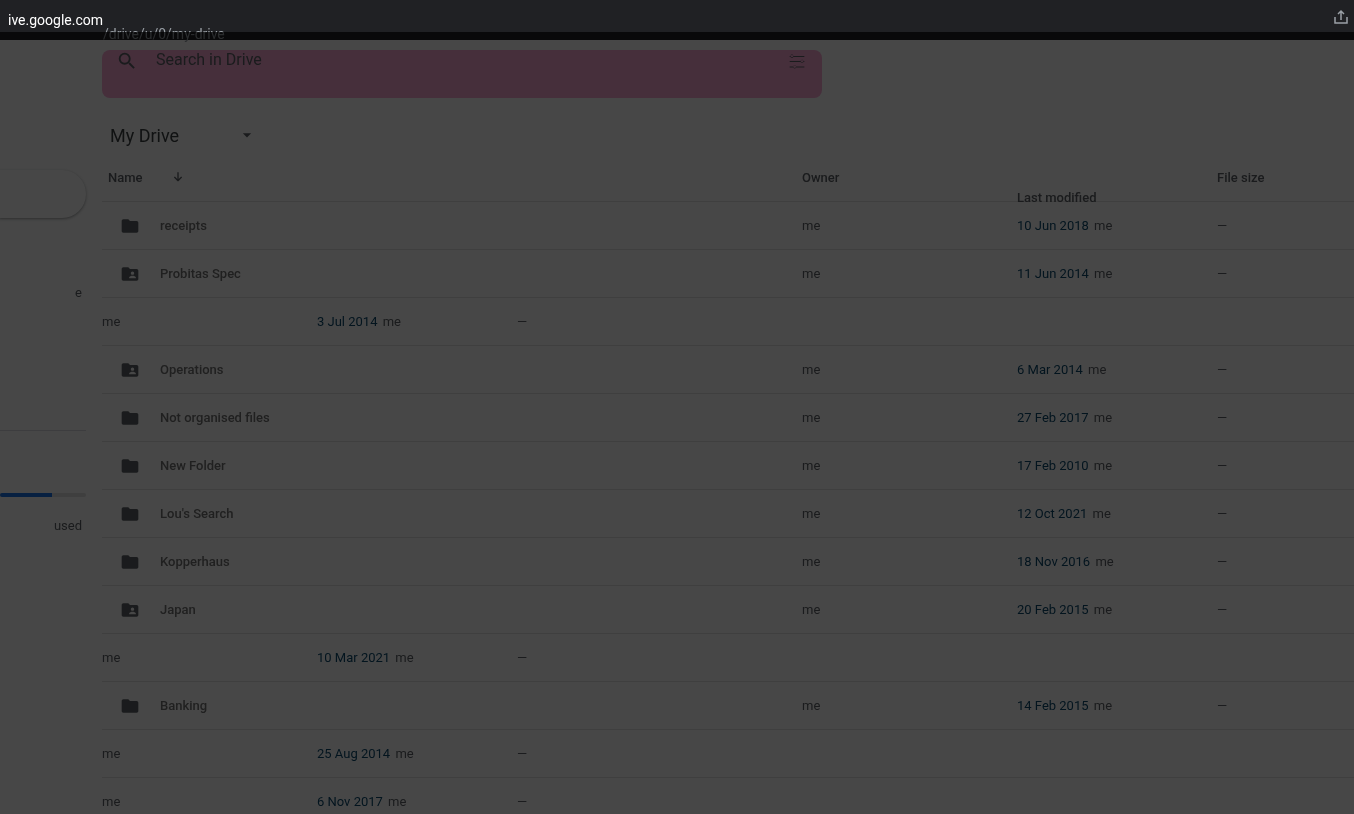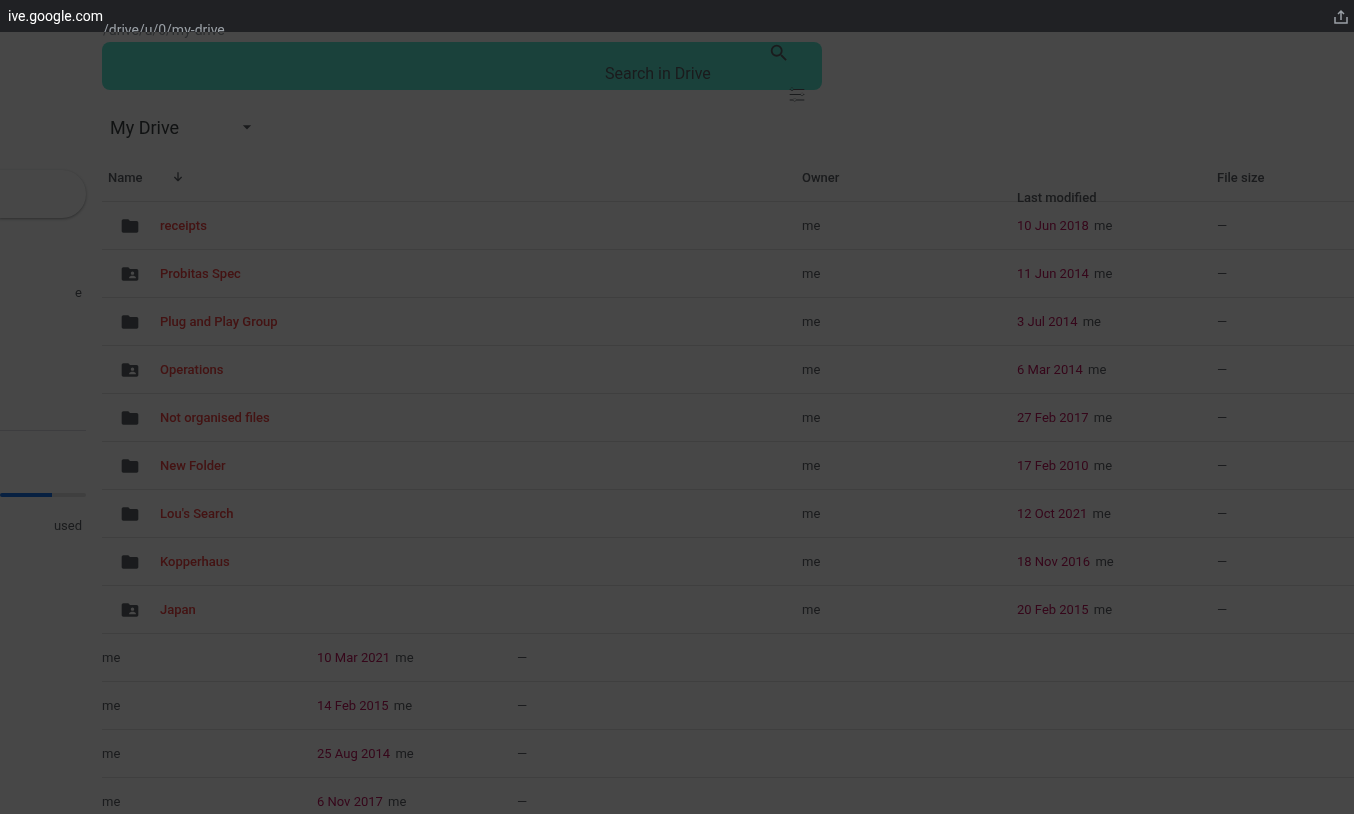--- a/index.html
+++ b/index.html
@@ -1,27 +1,27 @@
 <!DOCTYPE html>
 <html><head>
 <meta charset="utf-8">
 <style>
 * { margin: 0; padding: 0; box-sizing: border-box; font-family: 'Roboto', Arial, sans-serif; }
 body { background: #fff; overflow: hidden; width: 1354px; height: 814px; position: relative; }
 
 
-.browser-bar { height: 32px; background: #202124; display: flex; align-items: center; padding: 0 8px; }
+.browser-bar { height: 40px; background: #202124; display: flex; align-items: center; padding: 0 8px; }
 .url-box { display: flex; align-items: center; color: #e8eaed; font-size: 14px; }
 .url-dim { color: #9aa0a6; margin-top: 28px; }
 .url-bright { color: #fff; }
 .browser-share { position: absolute; right: 4px; top: 8px; color: #9aa0a6; }
 
 
 .header { height: 68px; display: flex; align-items: center; padding-left: 102px; background: #fff; }
-.search-box { width: 720px; height: 48px; background: #5eead4; border-radius: 8px; display: flex; align-items: flex-end; padding: 0 14px; flex-direction: column; }
+.search-box { width: 720px; height: 48px; background: #f9a8d4; border-radius: 8px; display: flex; align-items: flex-start; padding: 0 14px; }
 .search-icon { color: #5f6368; margin-right: 18px; }
 .search-input { flex: 1; border: none; background: transparent; font-size: 16px; color: #5f6368; outline: none; }
 .search-input::placeholder { color: #5f6368; }
 .tune-icon { color: #5f6368; }
 
 
 .breadcrumb-row { height: 54px; display: flex; align-items: center; padding-left: 110px; }
 .breadcrumb-btn { display: flex; align-items: center; color: #3c4043; font-size: 18px; cursor: pointer; gap: 48px; }
 .breadcrumb-btn .drop-icon { margin-left: 10px; color: #5f6368; }
 
@@ -39,24 +39,24 @@
 .col-name { flex: 0 0 700px; padding-left: 6px; display: flex; align-items: center; gap: 17px; }
 .sort-arrow { margin-left: 10px; color: #5f6368; }
 .col-owner { flex: 0 0 215px; }
 .col-modified { flex: 0 0 200px; margin-top: 40px; }
 .col-size { flex: 1; }
 
 .table-body { position: absolute; top: 48px; left: 0; right: 0; bottom: 0; overflow-y: auto; }
 .row { height: 48px; display: flex; align-items: center; border-bottom: 1px solid #e0e0e0; color: #3c4043; font-size: 13px; }
 .row .cell-name { flex: 0 0 700px; display: flex; align-items: center; padding-left: 18px; }
 .row .folder-icon { width: 20px; height: 20px; color: #5f6368; margin-right: 20px; flex-shrink: 0; }
-.row .fname { font-weight: 500; color: #ef4444; }
+.row .fname { font-weight: 500; color: #737373; }
 .row .cell-owner { flex: 0 0 215px; color: #5f6368; }
 .row .cell-modified { flex: 0 0 200px; color: #5f6368; }
-.row .mod-date { color: #be185d; }
+.row .mod-date { color: #0c4a6e; }
 .row .mod-by { color: #5f6368; margin-left: 2px; }
 .row .cell-size { flex: 1; color: #5f6368; }
 
 
 .dimmer { position: absolute; inset: 32px 0 0 0; background: rgba(0,0,0,0.72); pointer-events: none; }
 
 svg { display: block; }
 </style>
 </head>
 <body>
@@ -155,28 +155,20 @@
               <path d="M20 6h-8l-2-2H4c-1.1 0-2 .9-2 2v12c0 1.1.9 2 2 2h16c1.1 0 2-.9 2-2V8c0-1.1-.9-2-2-2zm-5 3c1.1 0 2 .9 2 2s-.9 2-2 2-2-.9-2-2 .9-2 2-2zm4 8h-8v-1c0-1.33 2.67-2 4-2s4 .67 4 2v1z"></path>
             </svg>
           </span>
           <span class="fname">Probitas Spec</span>
         </div>
         <div class="cell-owner">me</div>
         <div class="cell-modified"><span class="mod-date">11 Jun 2014</span><span class="mod-by"> me</span></div>
         <div class="cell-size">—</div>
       </div>
       <div class="row">
-        <div class="cell-name">
-          <span class="folder-icon">
-            <svg width="20" height="20" viewBox="0 0 24 24" fill="currentColor">
-              <path d="M10 4H4c-1.1 0-2 .9-2 2v12c0 1.1.9 2 2 2h16c1.1 0 2-.9 2-2V8c0-1.1-.9-2-2-2h-8l-2-2z"></path>
-            </svg>
-          </span>
-          <span class="fname">Plug and Play Group</span>
-        </div>
         <div class="cell-owner">me</div>
         <div class="cell-modified"><span class="mod-date">3 Jul 2014</span><span class="mod-by"> me</span></div>
         <div class="cell-size">—</div>
       </div>
       <div class="row">
         <div class="cell-name">
           <span class="folder-icon">
             <svg width="20" height="20" viewBox="0 0 24 24" fill="currentColor">
               <path d="M20 6h-8l-2-2H4c-1.1 0-2 .9-2 2v12c0 1.1.9 2 2 2h16c1.1 0 2-.9 2-2V8c0-1.1-.9-2-2-2zm-5 3c1.1 0 2 .9 2 2s-.9 2-2 2-2-.9-2-2 .9-2 2-2zm4 8h-8v-1c0-1.33 2.67-2 4-2s4 .67 4 2v1z"></path>
             </svg>
@@ -251,20 +243,28 @@
         <div class="cell-owner">me</div>
         <div class="cell-modified"><span class="mod-date">20 Feb 2015</span><span class="mod-by"> me</span></div>
         <div class="cell-size">—</div>
       </div>
       <div class="row">
         <div class="cell-owner">me</div>
         <div class="cell-modified"><span class="mod-date">10 Mar 2021</span><span class="mod-by"> me</span></div>
         <div class="cell-size">—</div>
       </div>
       <div class="row">
+        <div class="cell-name">
+          <span class="folder-icon">
+            <svg width="20" height="20" viewBox="0 0 24 24" fill="currentColor">
+              <path d="M10 4H4c-1.1 0-2 .9-2 2v12c0 1.1.9 2 2 2h16c1.1 0 2-.9 2-2V8c0-1.1-.9-2-2-2h-8l-2-2z"></path>
+            </svg>
+          </span>
+          <span class="fname">Banking</span>
+        </div>
         <div class="cell-owner">me</div>
         <div class="cell-modified"><span class="mod-date">14 Feb 2015</span><span class="mod-by"> me</span></div>
         <div class="cell-size">—</div>
       </div>
       <div class="row">
         <div class="cell-owner">me</div>
         <div class="cell-modified"><span class="mod-date">25 Aug 2014</span><span class="mod-by"> me</span></div>
         <div class="cell-size">—</div>
       </div>
       <div class="row">

